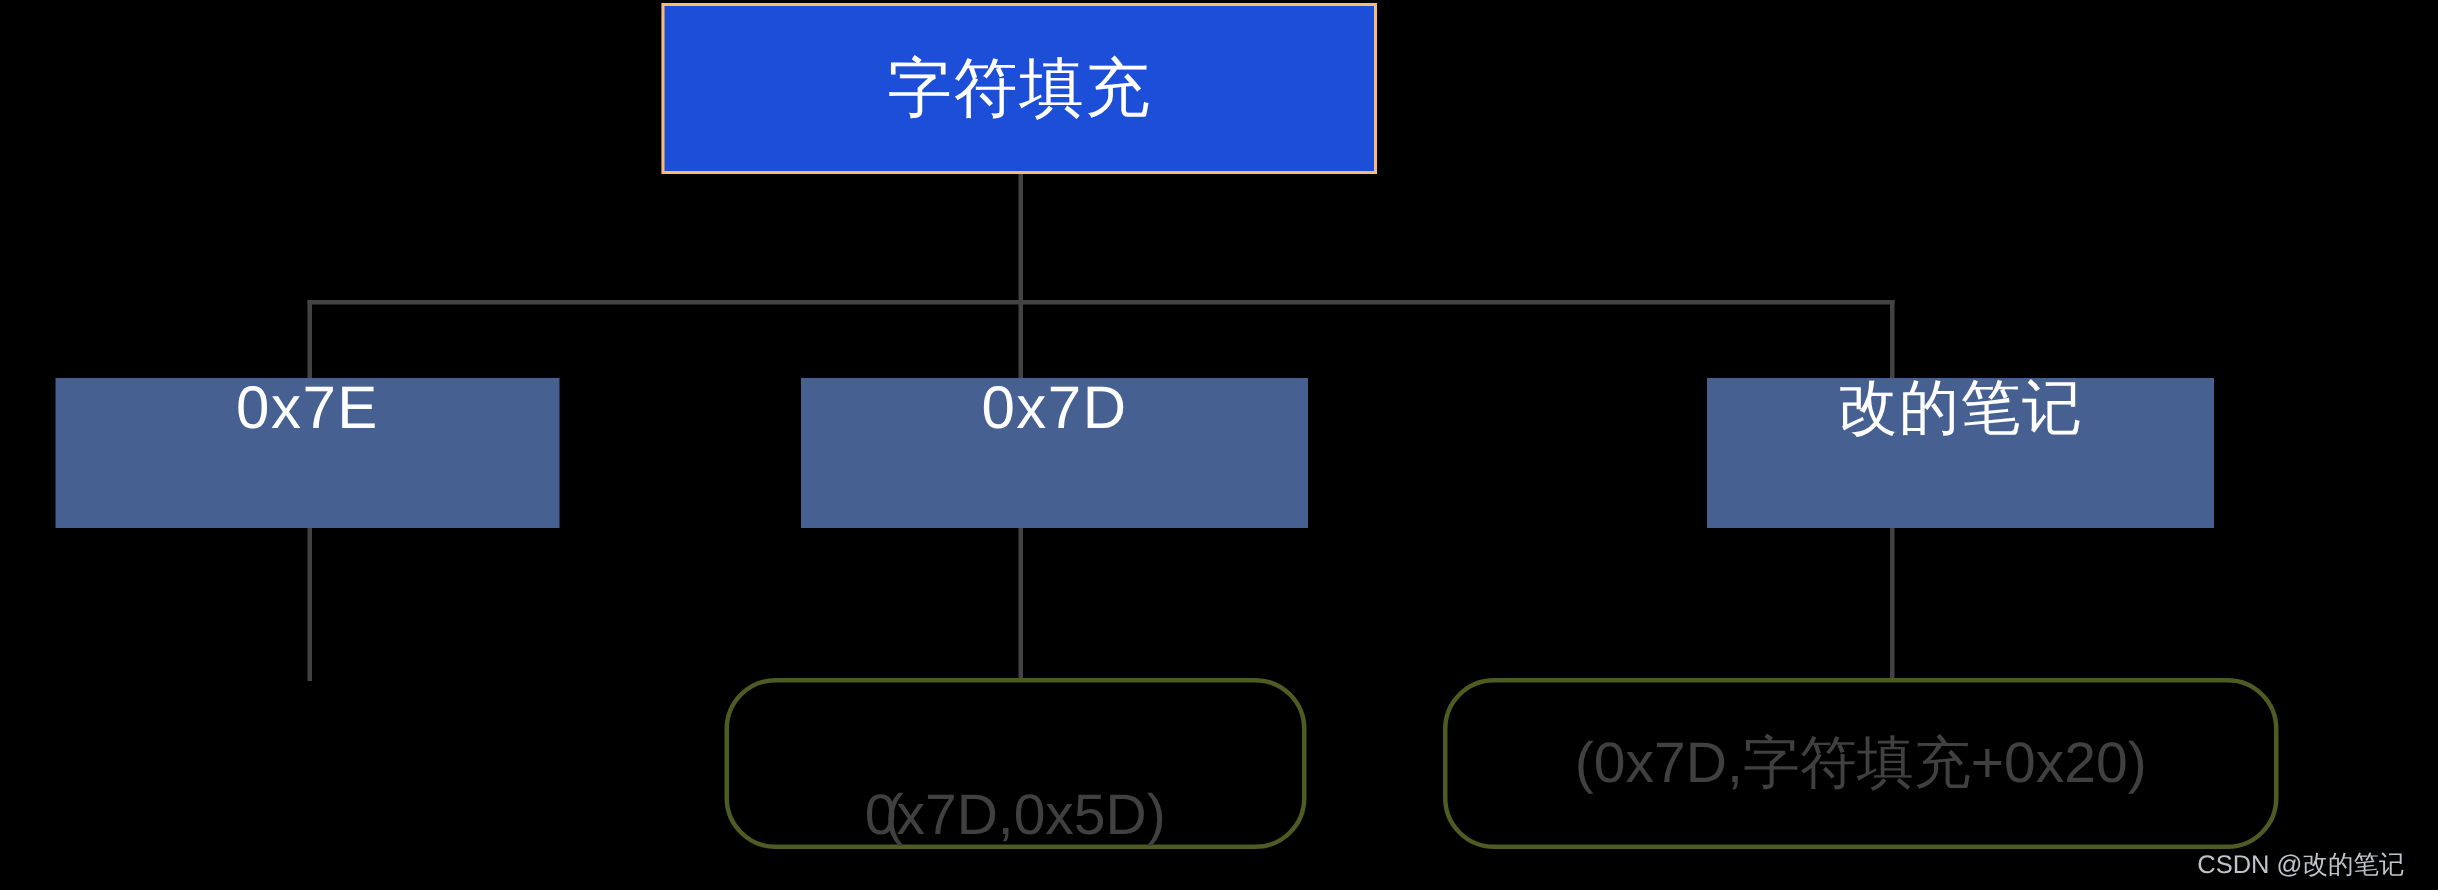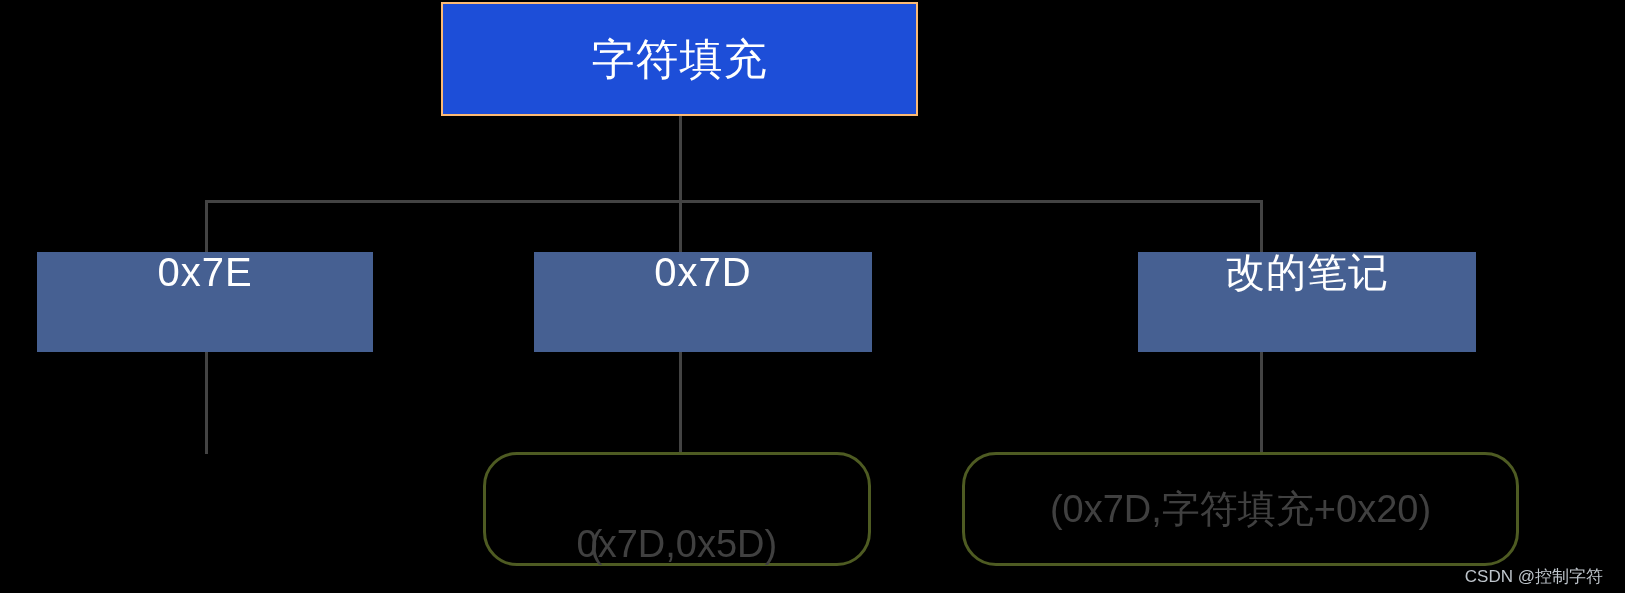--- a/index.html
+++ b/index.html
@@ -151,15 +151,15 @@
 
 
   <div class="node-leaf" id="leaf-2">
     <span class="node-label kerned-paren"><span class="paren-open">(</span><span>0x7D,0x5D</span><span>)</span></span>
   </div>
 
   <div class="node-leaf" id="leaf-3">
     <span class="node-label"><span>(</span><span>0x7D,字符填充+0x20</span><span>)</span></span>
   </div>
 
-  <div class="watermark">CSDN @控制字符</div>
+  <div class="watermark">CSDN @改的笔记</div>
 
 </div>
 
 </body></html>

